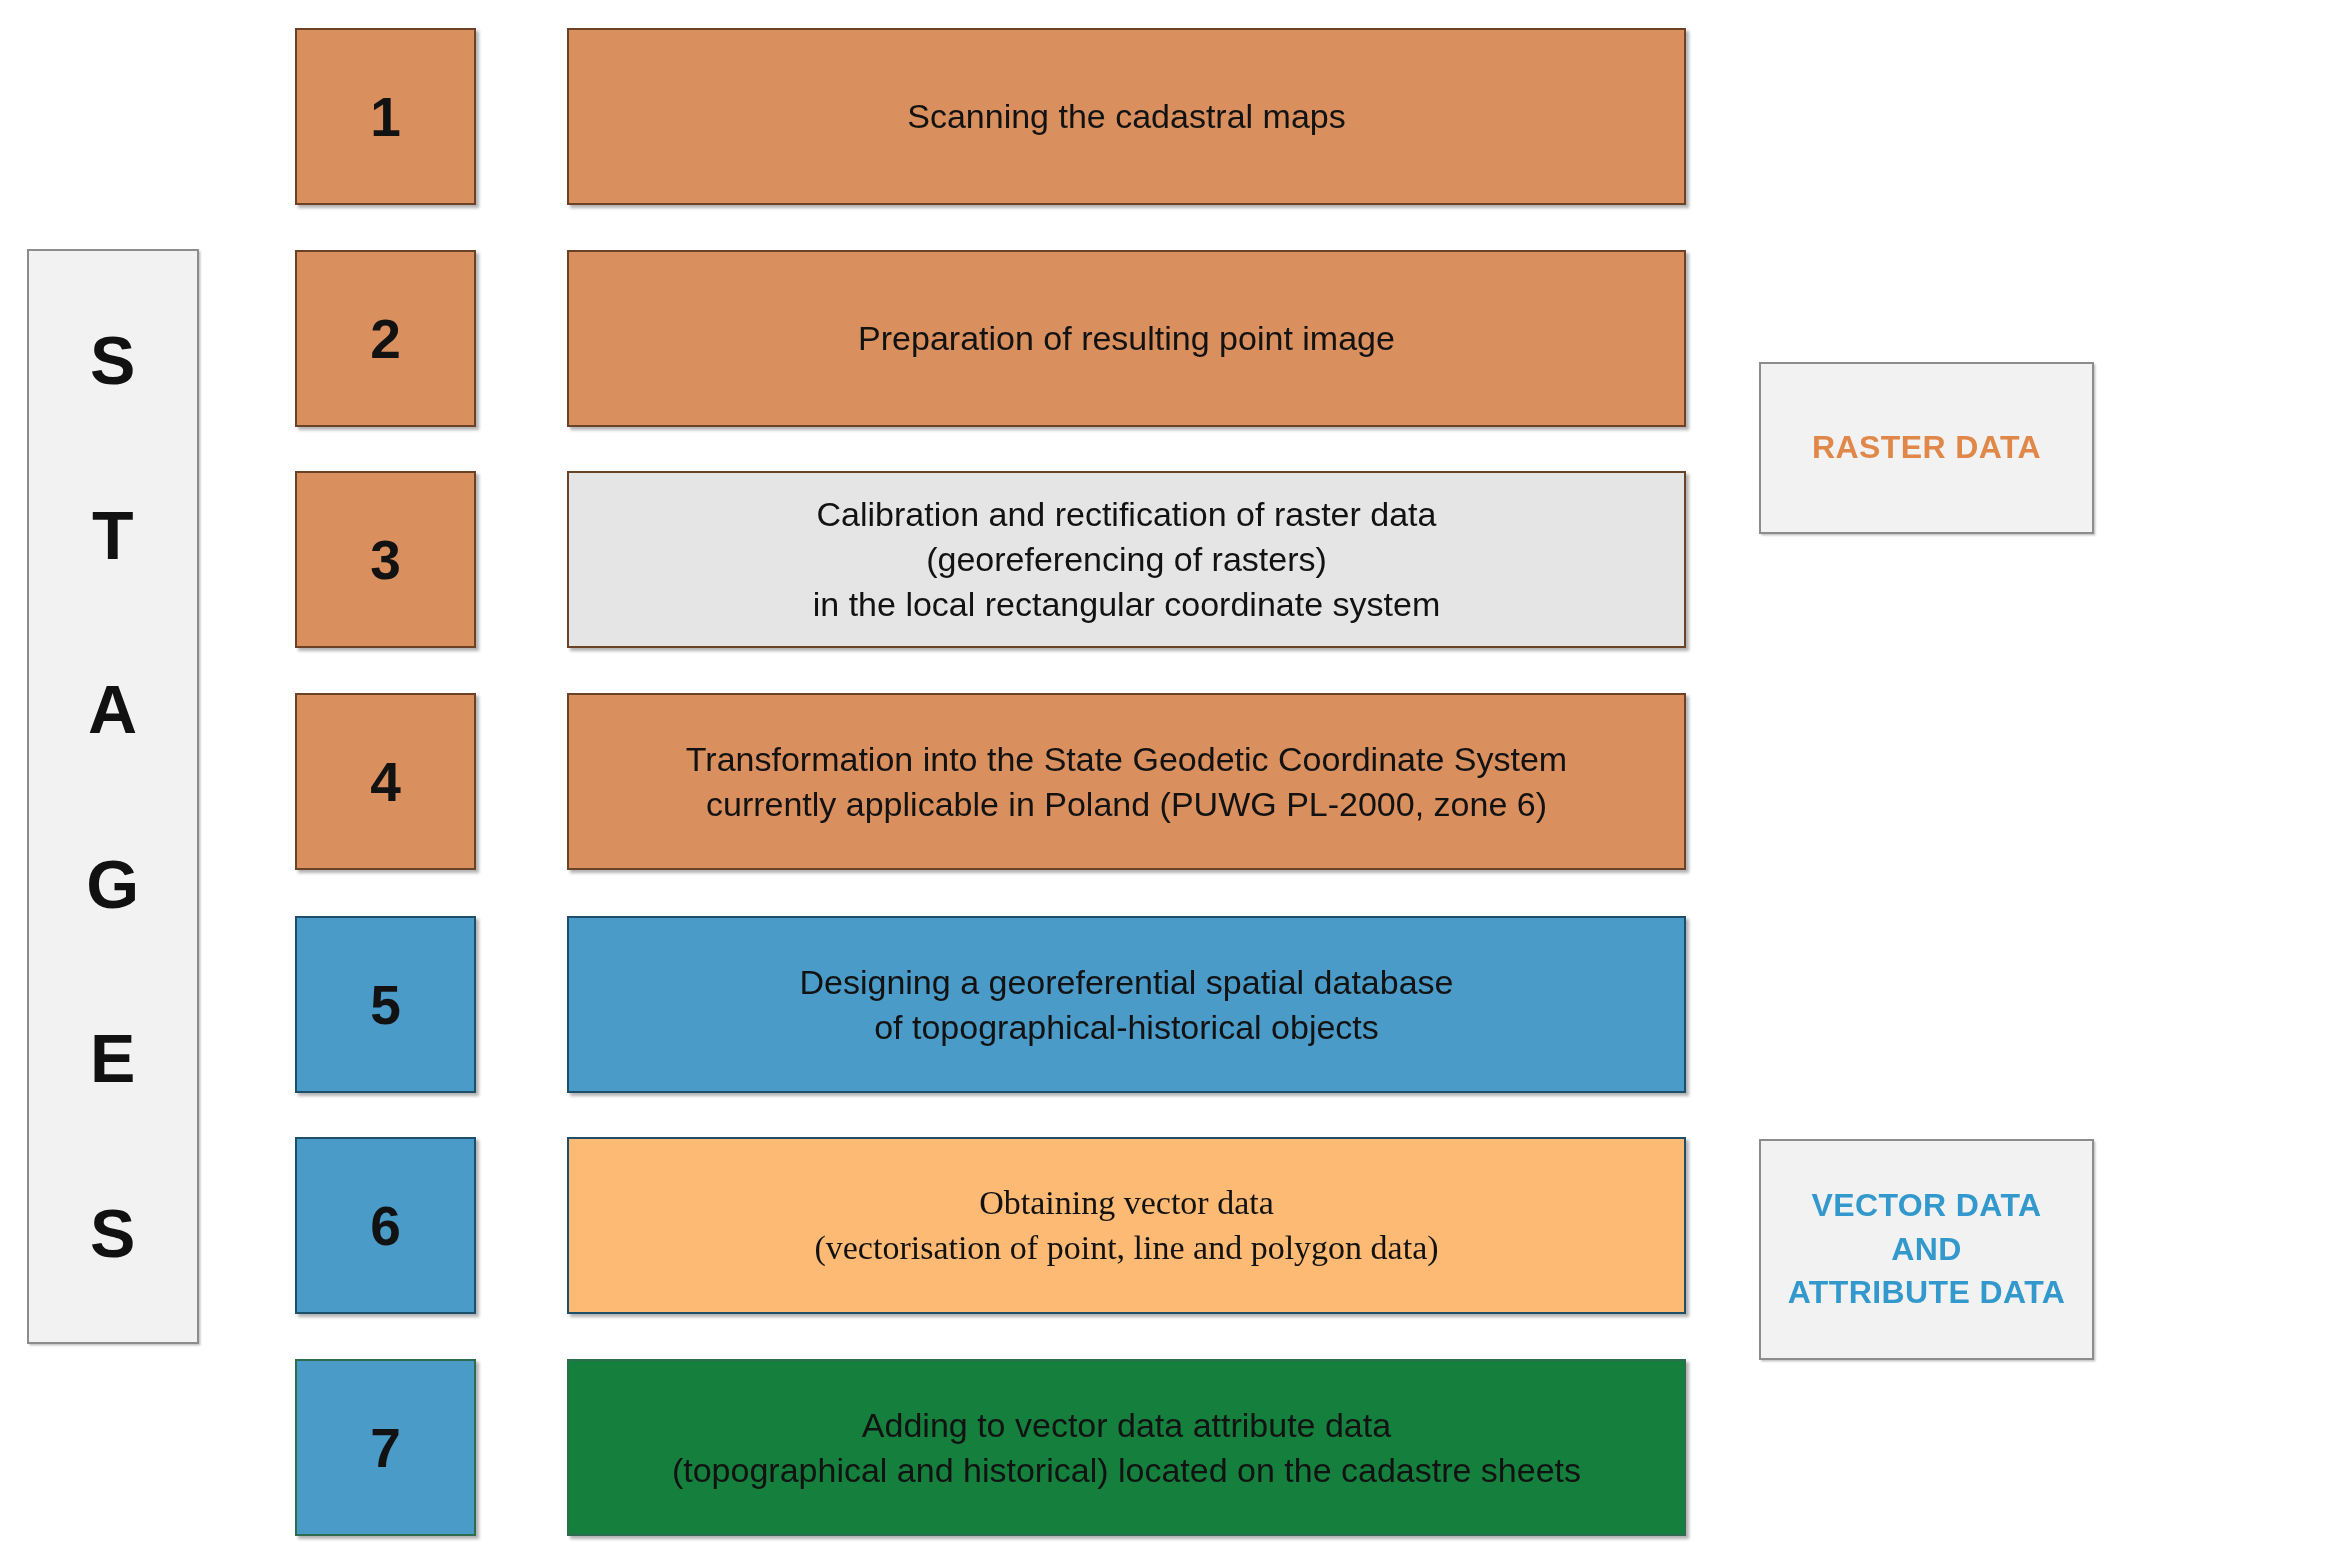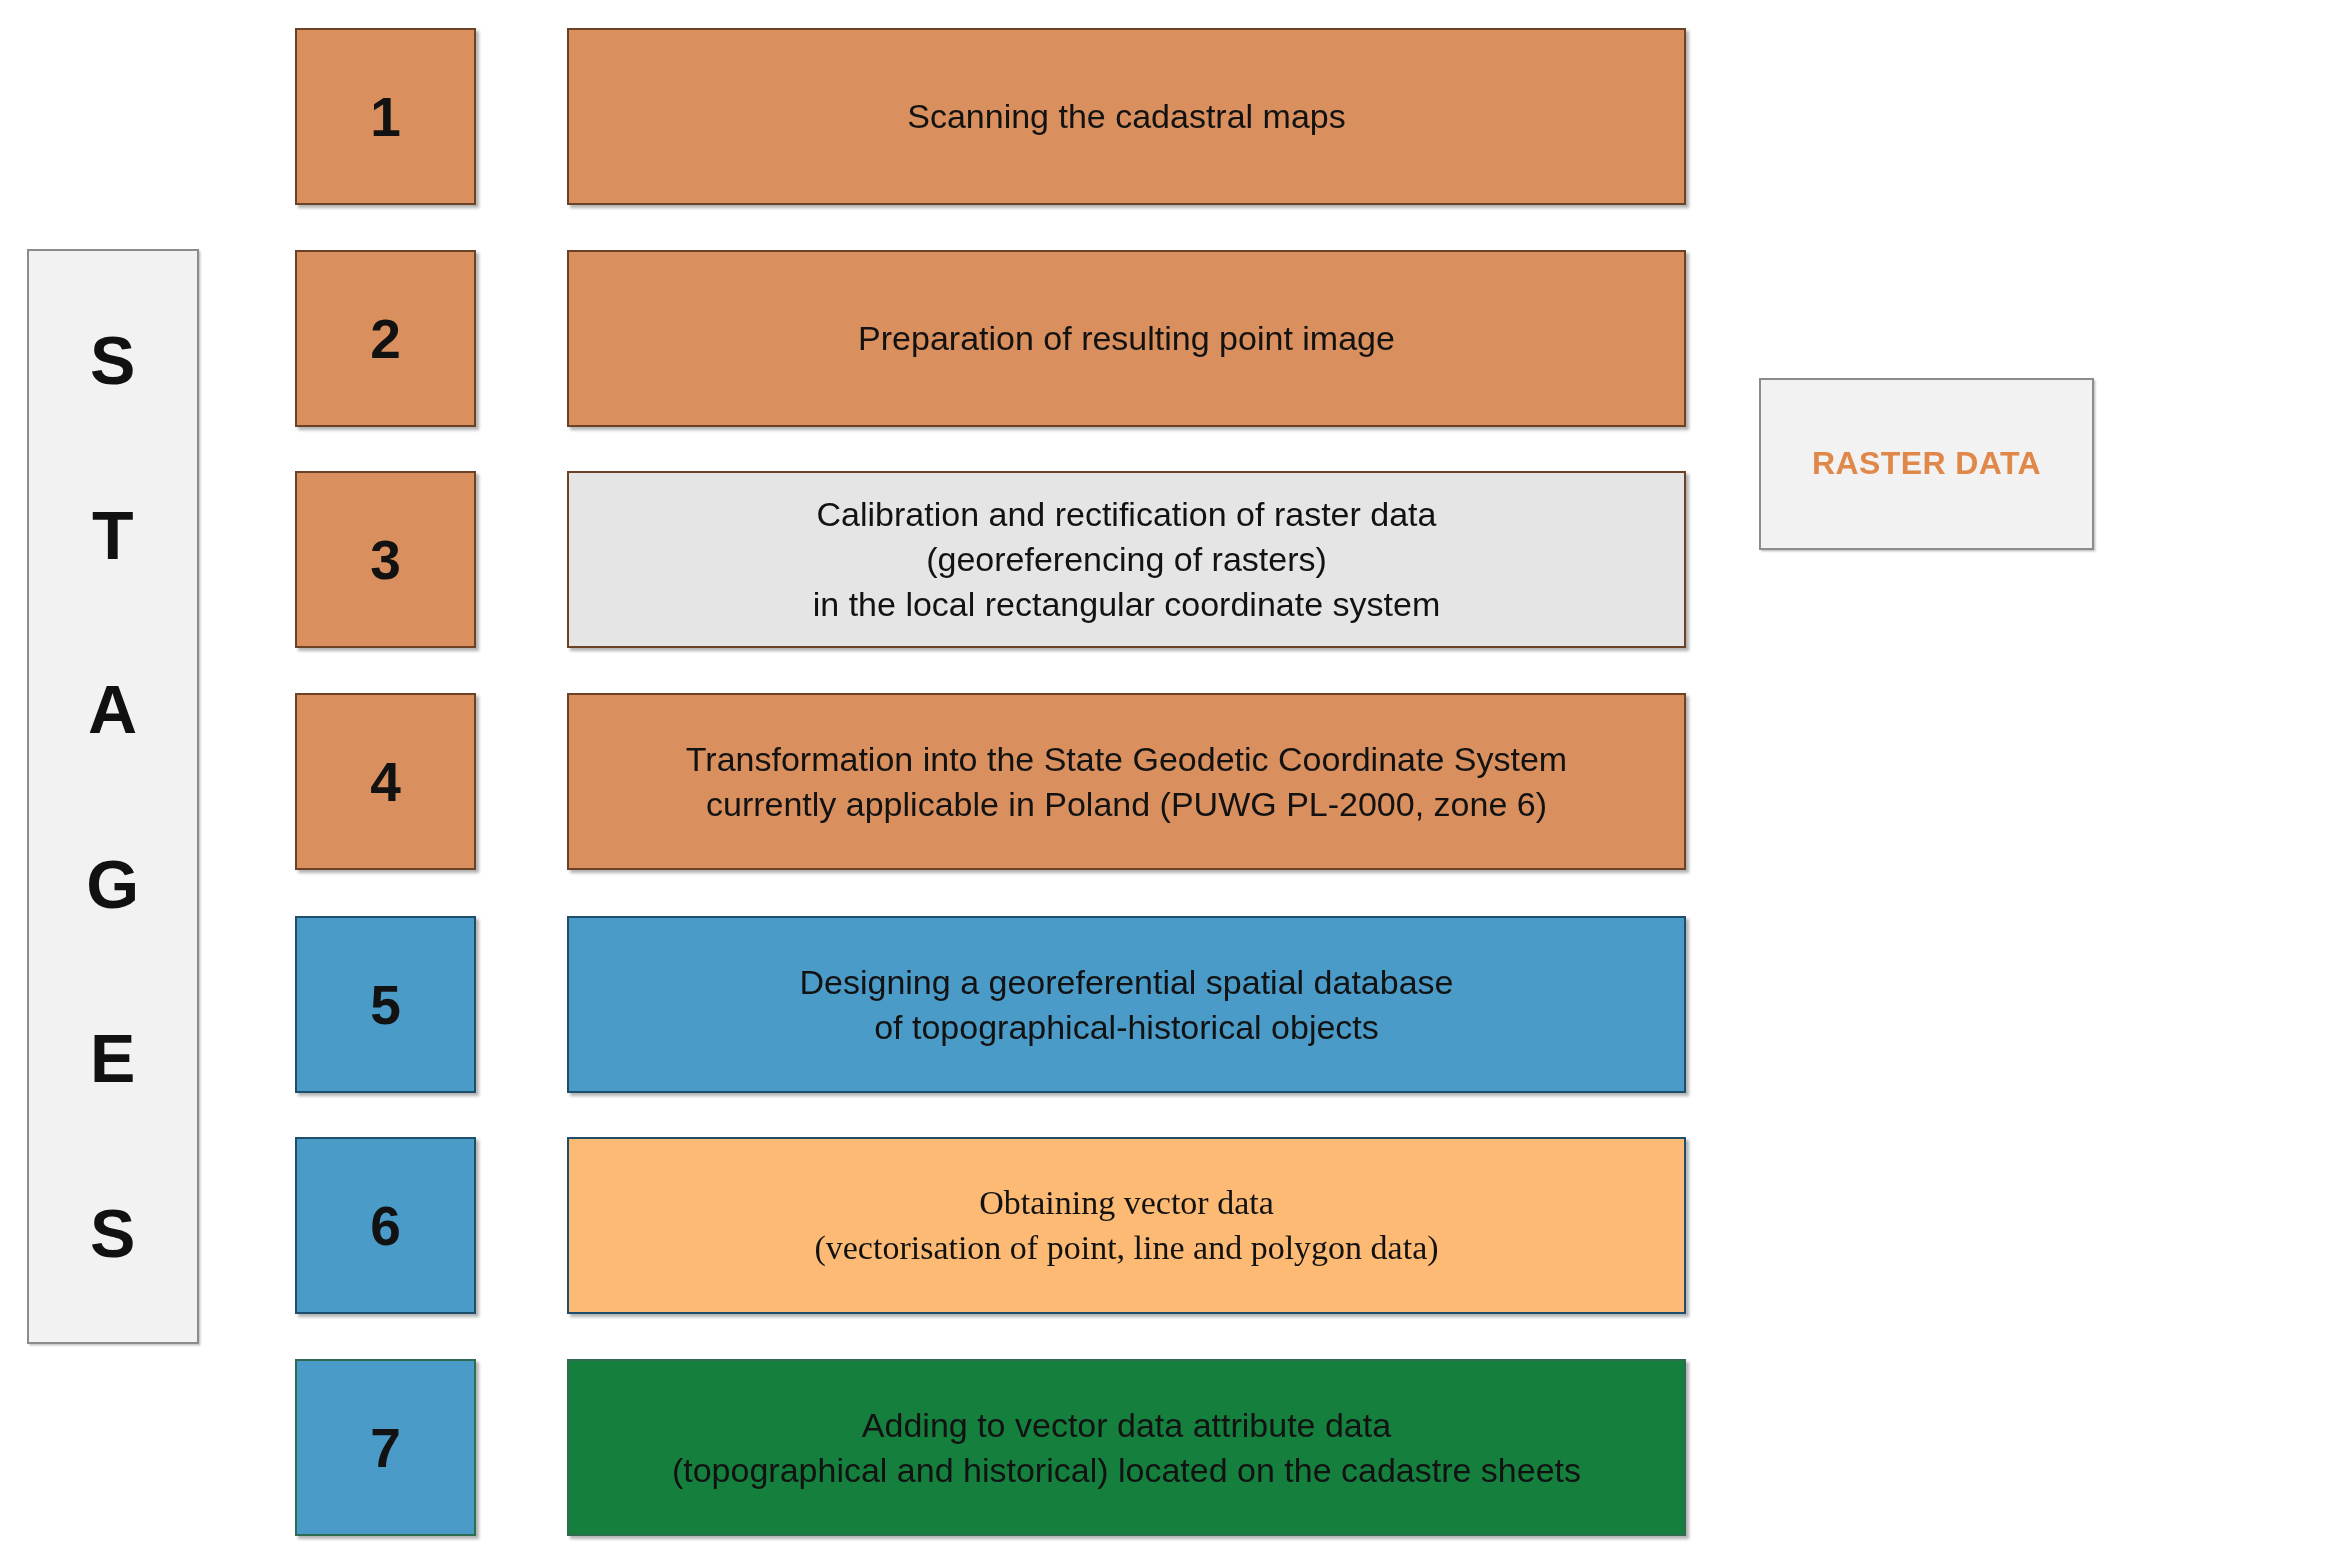--- a/index.html
+++ b/index.html
@@ -104,21 +104,20 @@
     border: 2.2px solid #8c8c8c;
     box-shadow: 2.2px 2.2px 2.2px rgba(0,0,0,0.28);
     display: flex;
     align-items: center;
     justify-content: center;
     text-align: center;
     font-size: 32px;
     font-weight: bold;
     line-height: 1.36;
     letter-spacing: 0.4px;
-    margin-top: 16px;
   }
   .legend-raster {
     top: 362px;
     height: 172px;
     color: #e08game;
     color: #e0874a;
   }
   .legend-vector {
     top: 1139px;
     height: 221px;
@@ -168,15 +167,16 @@
     <div class="num-box" style="background: rgb(74, 155, 200);">6</div>
     <div class="text-box" style="background: #fdba74; font-family: Liberation Serif, serif;">Obtaining vector data<br>(vectorisation of point, line and polygon data)</div>
   </div>
 
   <div class="row vector last" style="top:1359px;">
     <div class="num-box" style="background: rgb(74, 155, 200);">7</div>
     <div class="text-box" style="background: #15803d;">Adding to vector data attribute data<br>(topographical and historical) located on the cadastre sheets</div>
   </div>
 
   <div class="legend legend-raster" style="color: rgb(224, 135, 74);">RASTER DATA</div>
+  <div class="legend legend-vector" style="color: rgb(51, 153, 204);">VECTOR DATA<br>AND<br>ATTRIBUTE DATA</div>
 
 </div>
 
 
 </body></html>

